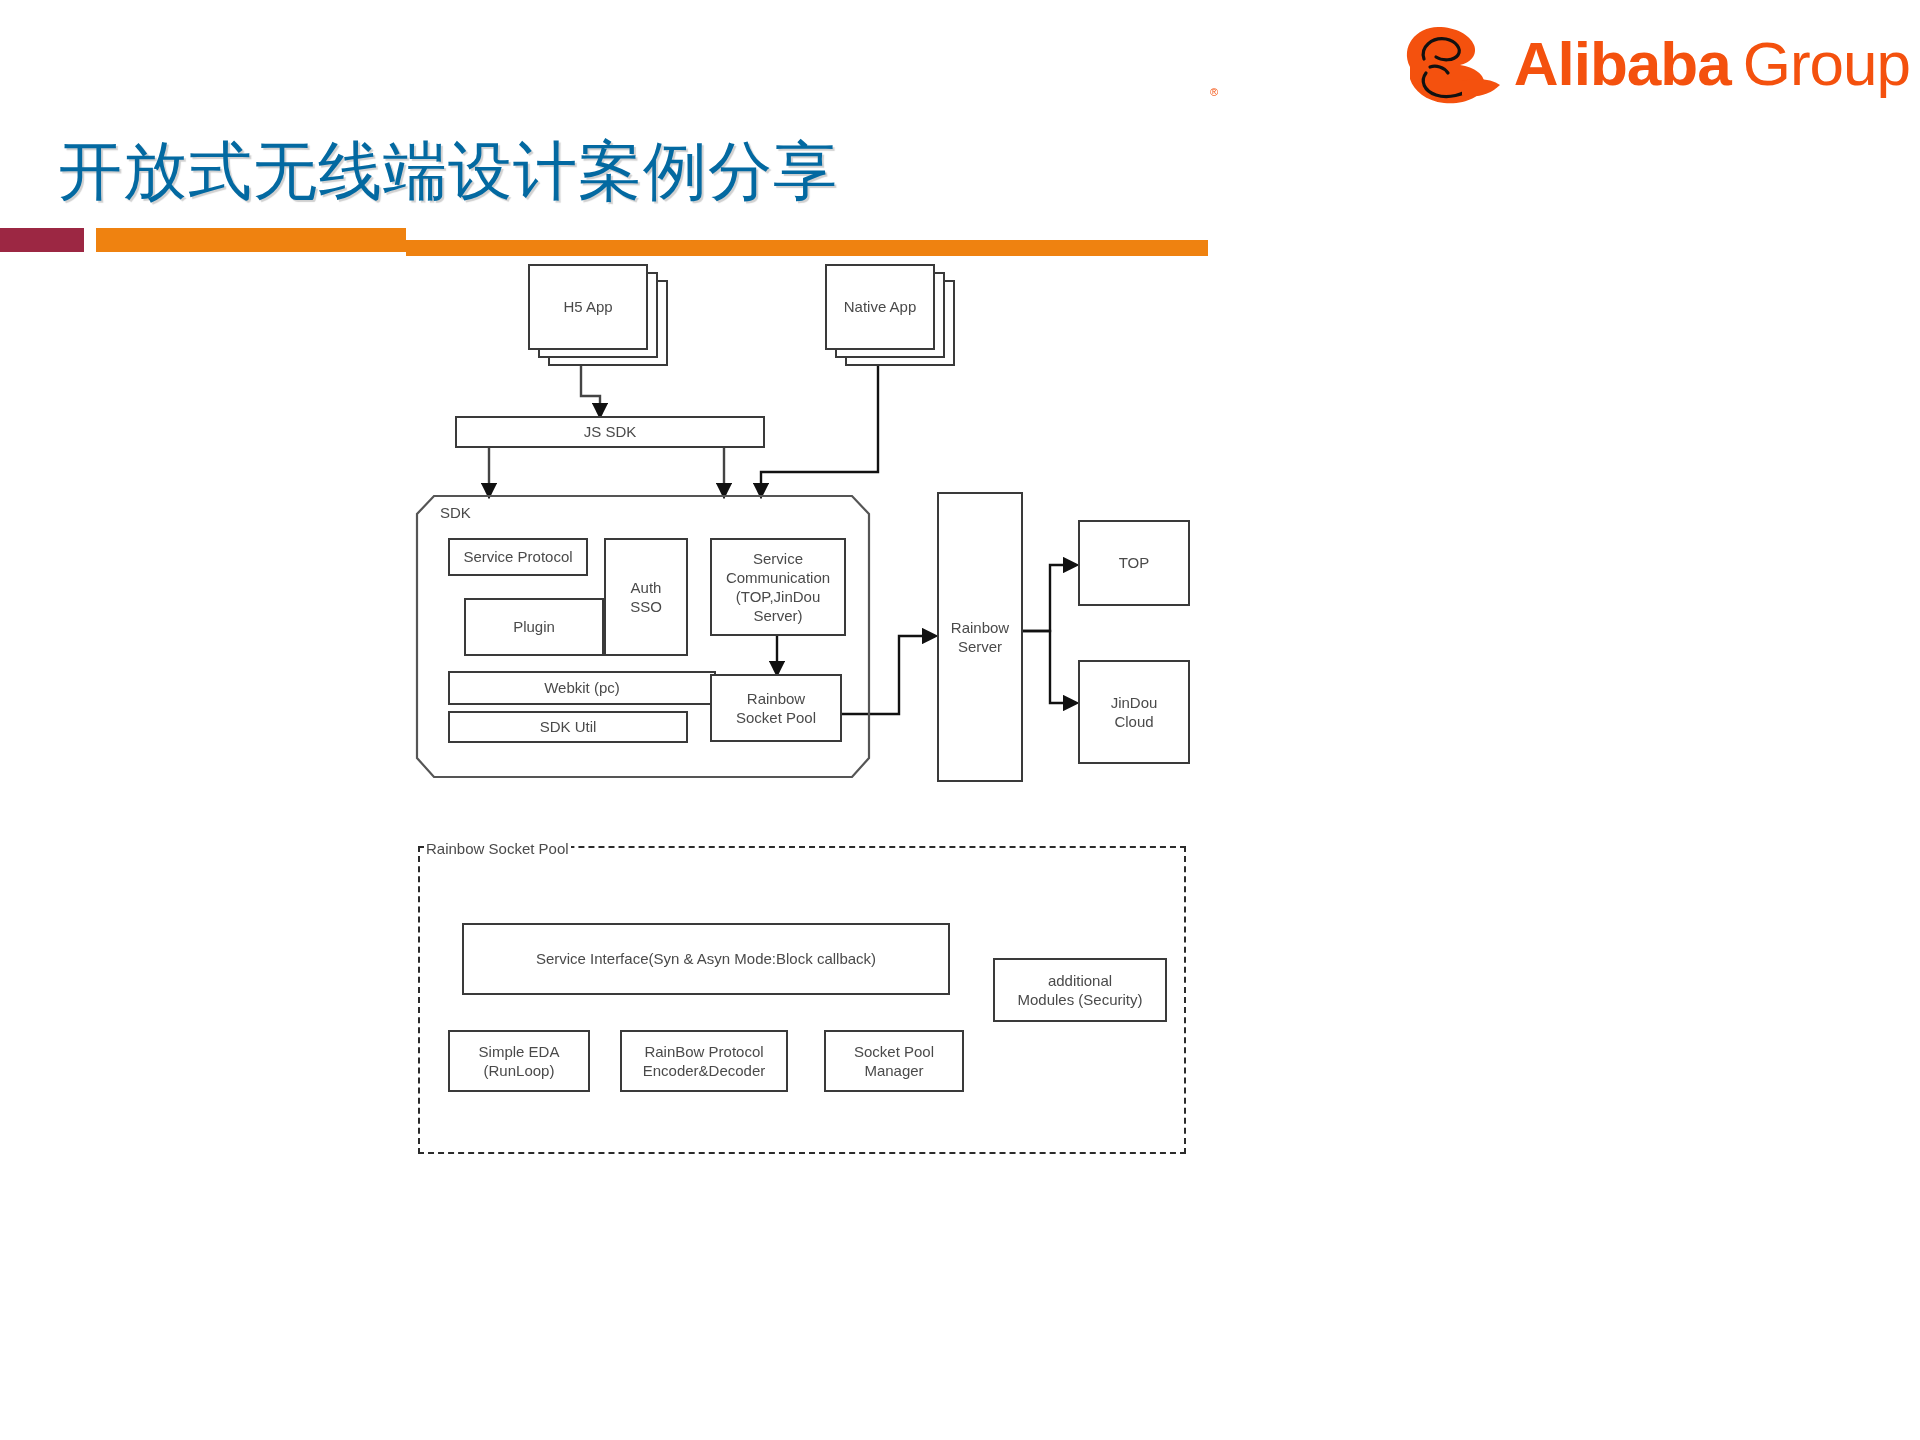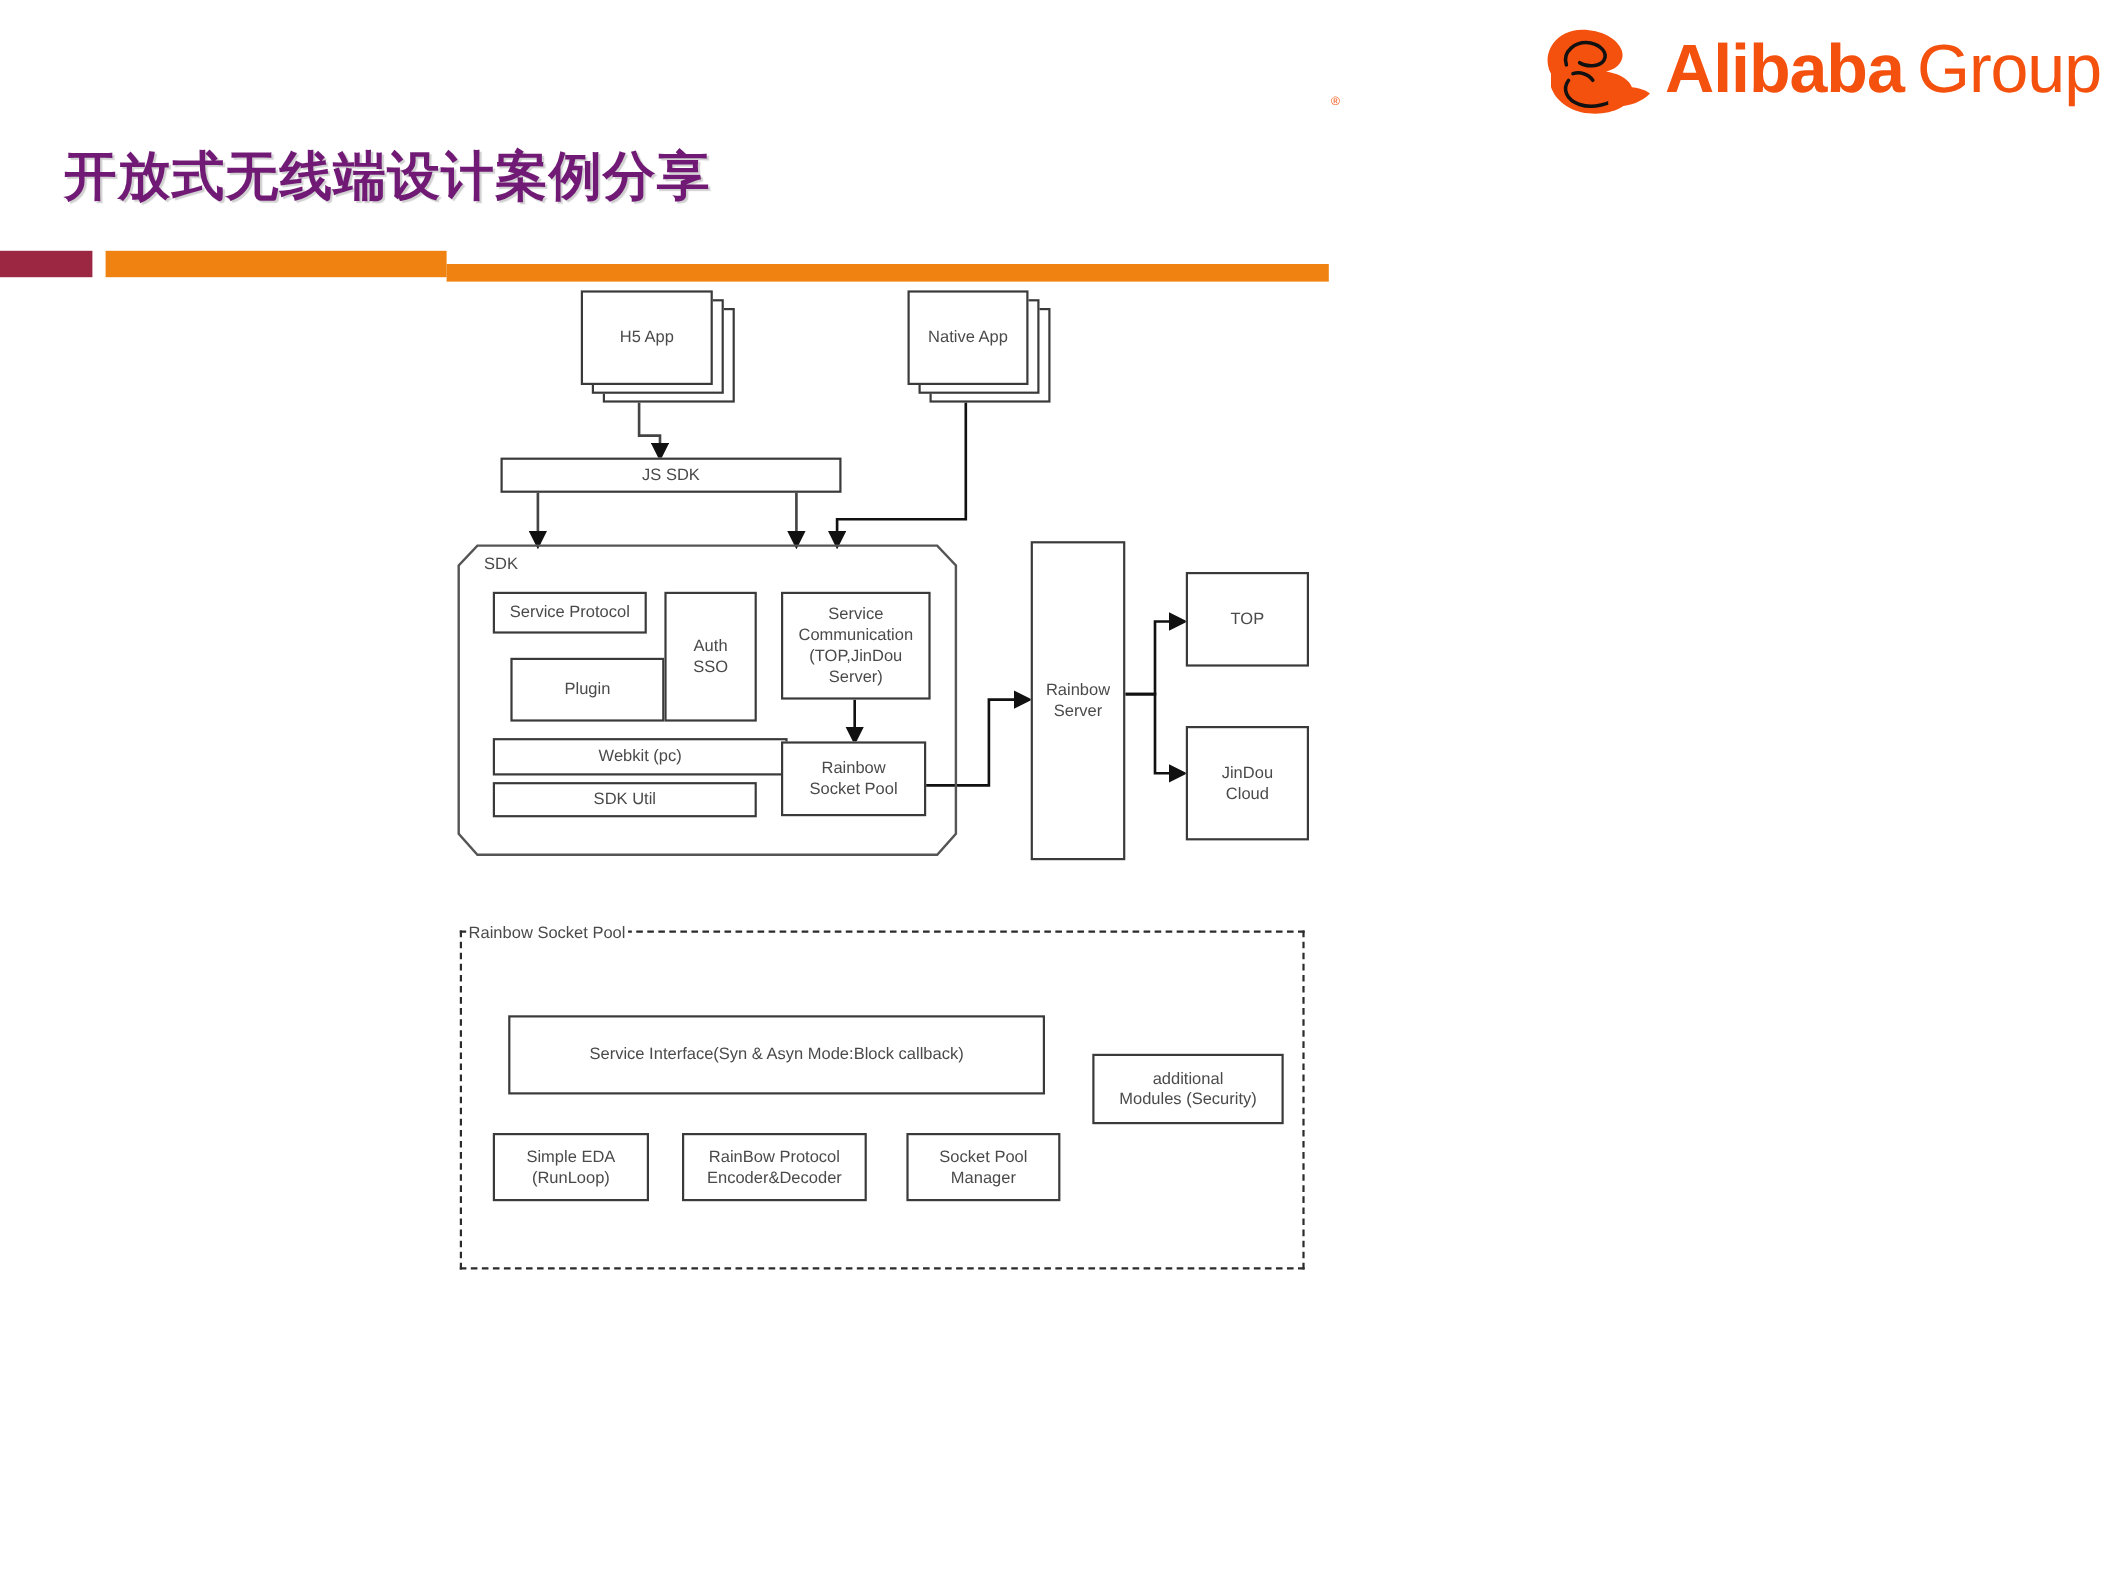--- a/index.html
+++ b/index.html
@@ -43,23 +43,23 @@
   #logo-reg {
     position: absolute;
     left: 1210px; top: 86px;
     font-size: 11px; color: #f4510e;
   }
 
   
   #page-title {
     position: absolute;
     left: 58px; top: 128px;
-    font-size: 48px;
-    font-weight: bold;
-    color: #701a75;
+    font-size: 64px;
+    font-weight: normal;
+    color: #0369a1;
     letter-spacing: 1px;
     text-shadow: 2px 2px 1px rgba(150,150,150,.45);
     white-space: nowrap;
   }
 
   
   #bar-dark {
     position: absolute;
     left: 0; top: 228px;
     width: 84px; height: 24px;

